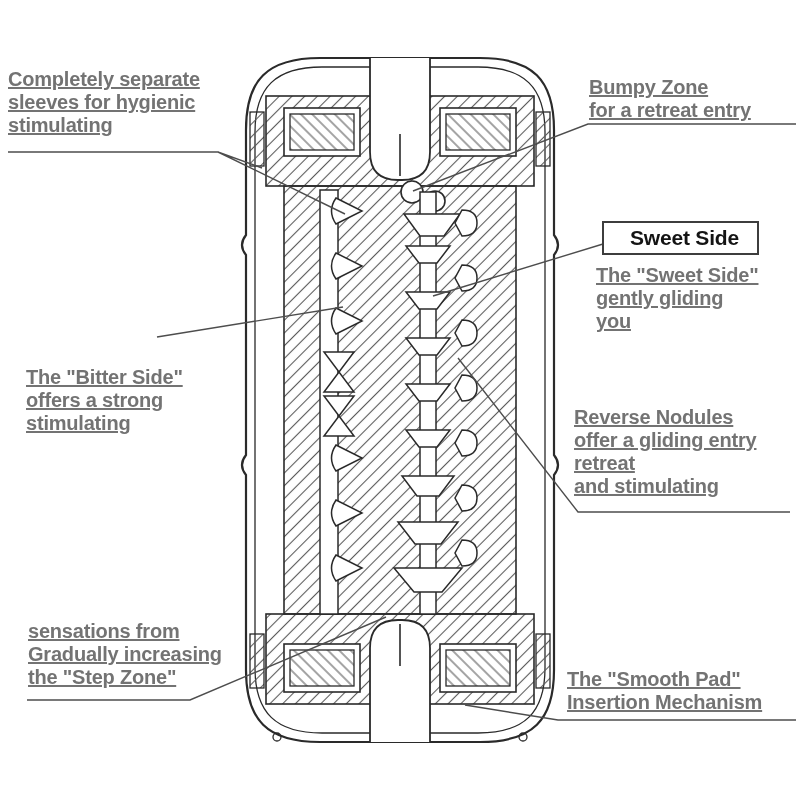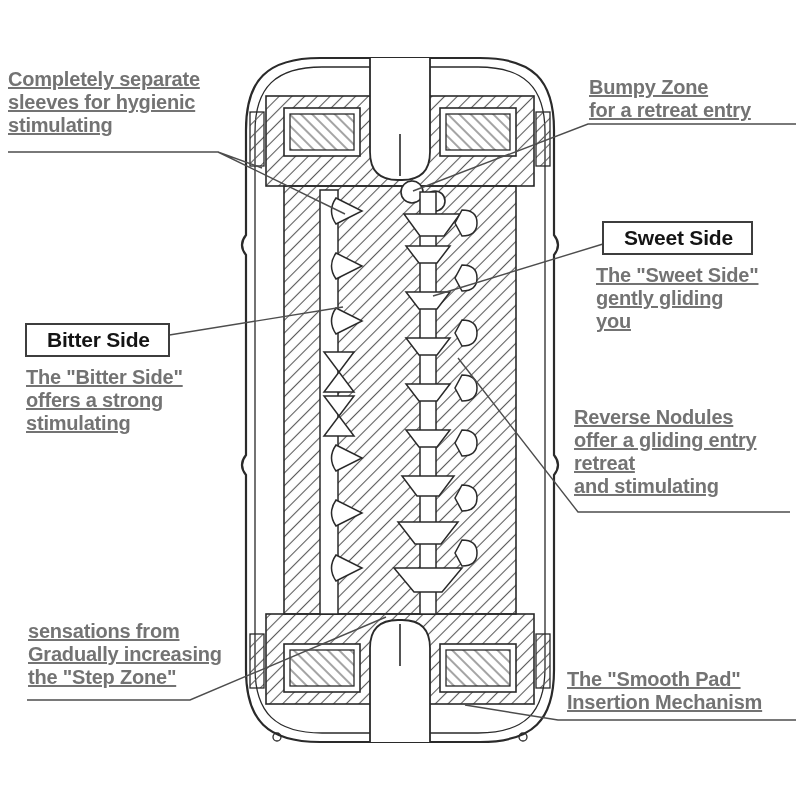--- a/index.html
+++ b/index.html
@@ -3,21 +3,21 @@
 <meta charset="utf-8">
 <style>
   html,body{margin:0;padding:0;background:#ffffff;}
   #stage{position:relative;width:800px;height:800px;background:#ffffff;overflow:hidden;
          font-family:"Liberation Sans",sans-serif;}
   #art{position:absolute;left:0;top:0;}
   .lbl{position:absolute;color:#737373;font:700 20px/23px "Liberation Sans",sans-serif;
        letter-spacing:-0.2px;white-space:nowrap;text-decoration:underline;}
   .lbl span{display:block;}
   .boxlbl{position:absolute;display:inline-block;border:2px solid #3d3d3d;background:#fff;
-          padding:2px 18px 3px 20px;color:#141414;
+          padding:2px 18px 3px 26px;color:#141414;
           font:700 21px/25px "Liberation Sans",sans-serif;letter-spacing:-0.2px;}
 </style>
 </head>
 <body>
 
 <div id="stage">
 
   <svg id="art" width="800" height="800" viewBox="0 0 800 800">
     <defs>
       <pattern id="hA" width="9" height="9" patternUnits="userSpaceOnUse" patternTransform="rotate(45)">
@@ -137,21 +137,20 @@
   </div>
 
   <div class="boxlbl" style="left:602px;top:221px;">Sweet Side</div>
 
   <div class="lbl" style="left:596px;top:264px;">
     <span>The "Sweet Side"</span>
     <span>gently gliding</span>
     <span>you</span>
   </div>
 
-  <div class="boxlbl" style="left:25px;top:323px;">Bitter Side</div>
 
   <div class="lbl" style="left:26px;top:366px;">
     <span>The "Bitter Side"</span>
     <span>offers a strong</span>
     <span>stimulating</span>
   </div>
 
   <div class="lbl" style="left:574px;top:406px;">
     <span>Reverse Nodules</span>
     <span>offer a gliding entry</span>

